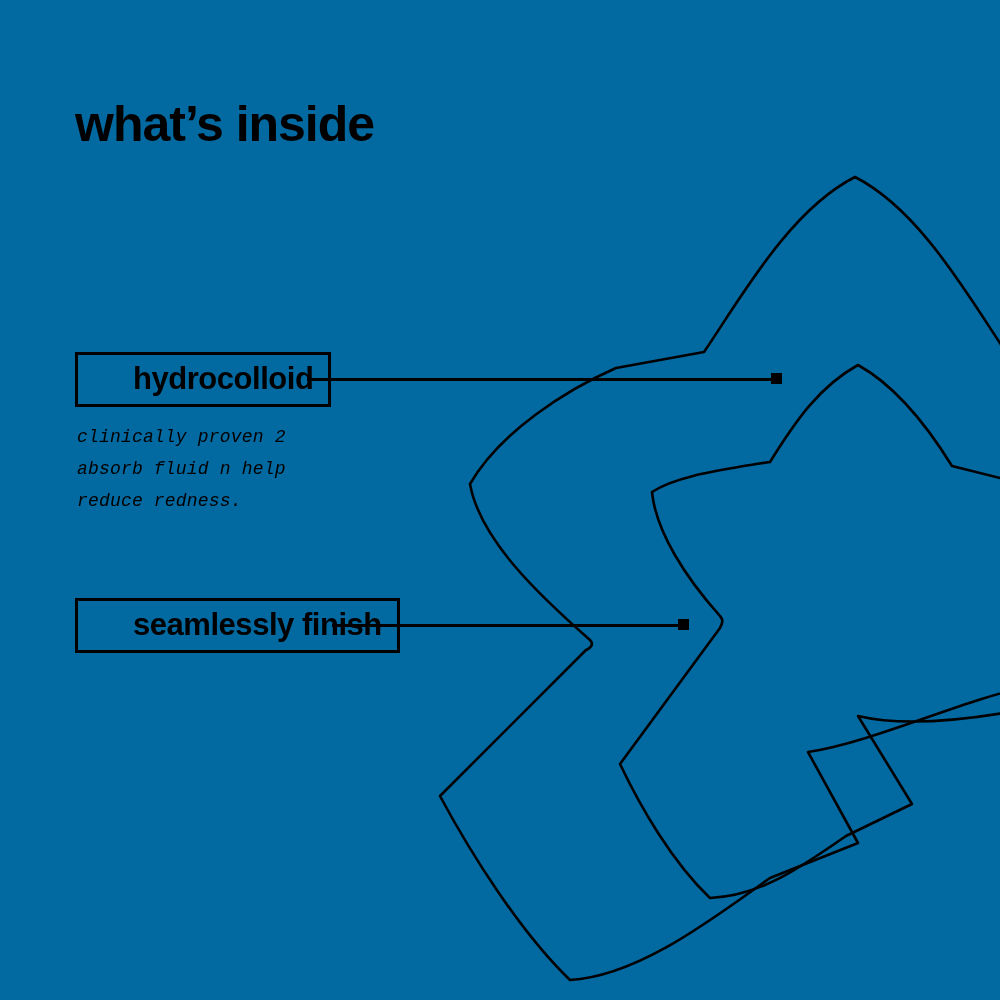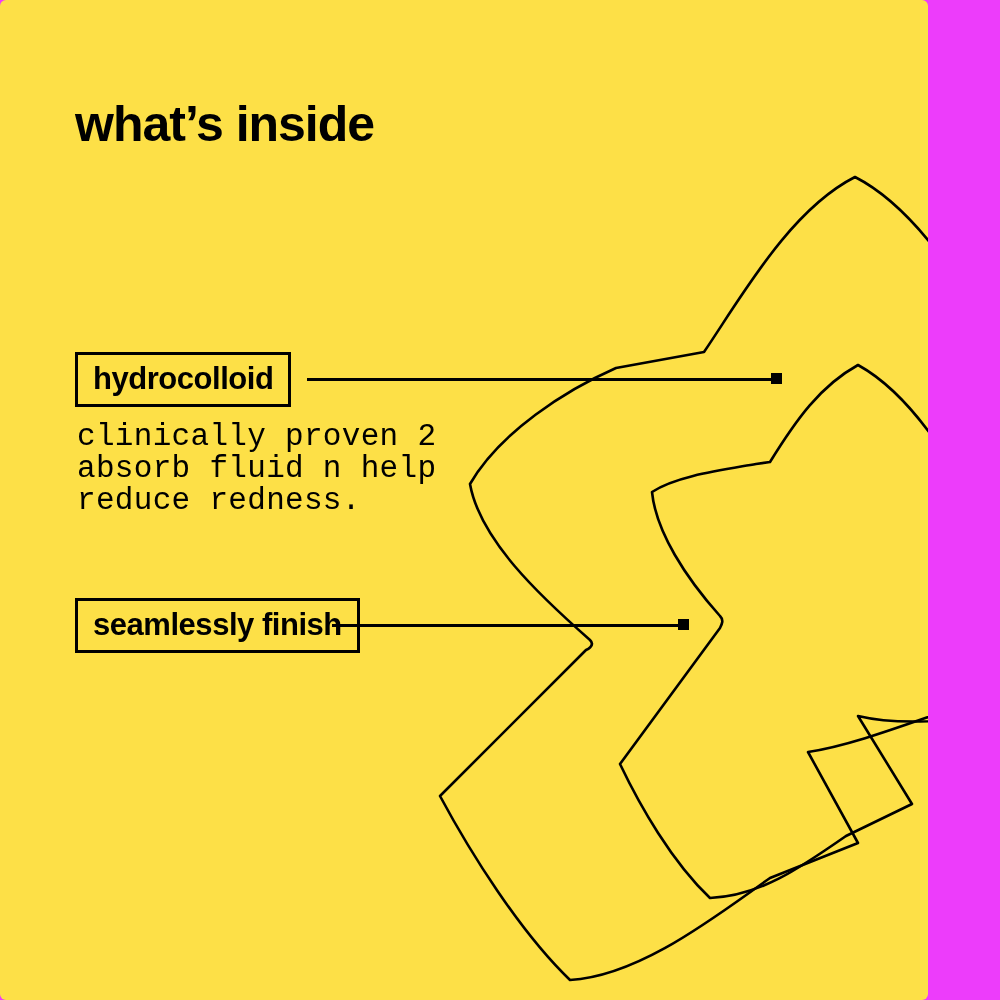--- a/index.html
+++ b/index.html
@@ -3,26 +3,25 @@
 <meta charset="utf-8">
 <title>what's inside</title>
 <style>
   html, body {
     margin: 0;
     padding: 0;
     background: #ED3CFB;
   }
   #canvas {
     position: relative;
-    width: 928px;
+    width: 1000px;
     height: 1000px;
-    background: #fde047;
+    background: #0369a1;
     overflow: hidden;
     font-family: "Liberation Sans", sans-serif;
-    border-radius: 6px;
     -webkit-font-smoothing: antialiased;
   }
 
   
   #stars {
     position: absolute;
     left: 0;
     top: 0;
     width: 1000px;
     height: 1000px;
@@ -56,29 +55,31 @@
     box-sizing: border-box;
   }
   .callout-box-label {
     font-family: "Liberation Sans", sans-serif;
     font-weight: 700;
     font-size: 31px;
     line-height: 1.08;
     letter-spacing: -0.015em;
     color: #000000;
     white-space: nowrap;
+    margin-left: 40px;
   }
   .callout-desc {
     margin: 14px 0 0 2px;
     font-family: "Liberation Mono", "DejaVu Sans Mono", monospace;
-    font-size: 31px;
+    font-size: 18px;
     line-height: 32px;
     letter-spacing: 0.01em;
     color: #000000;
     white-space: pre-line;
+    font-style: italic;
   }
 
   
   .leader {
     position: absolute;
     height: 0;
     border-top: 3px solid #000000;
   }
   .leader-dot {
     position: absolute;

